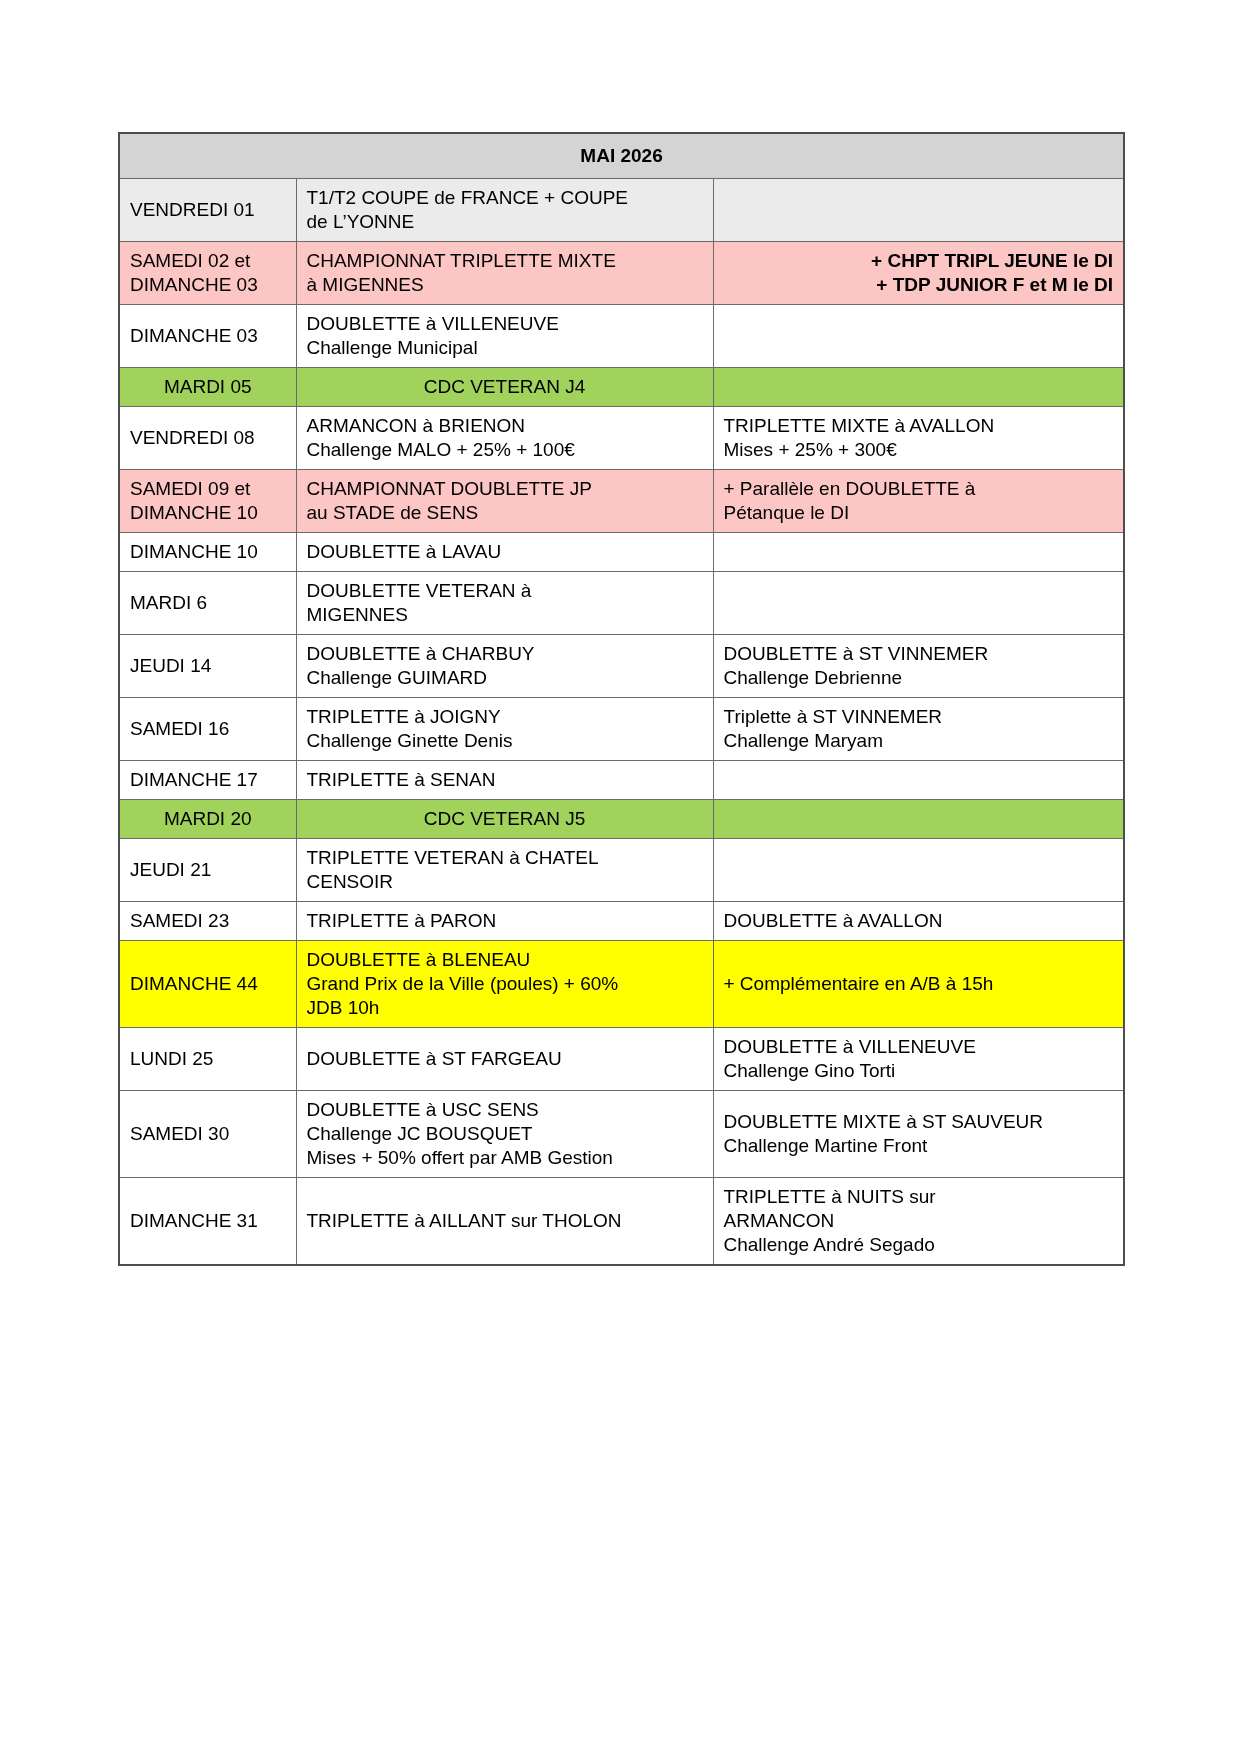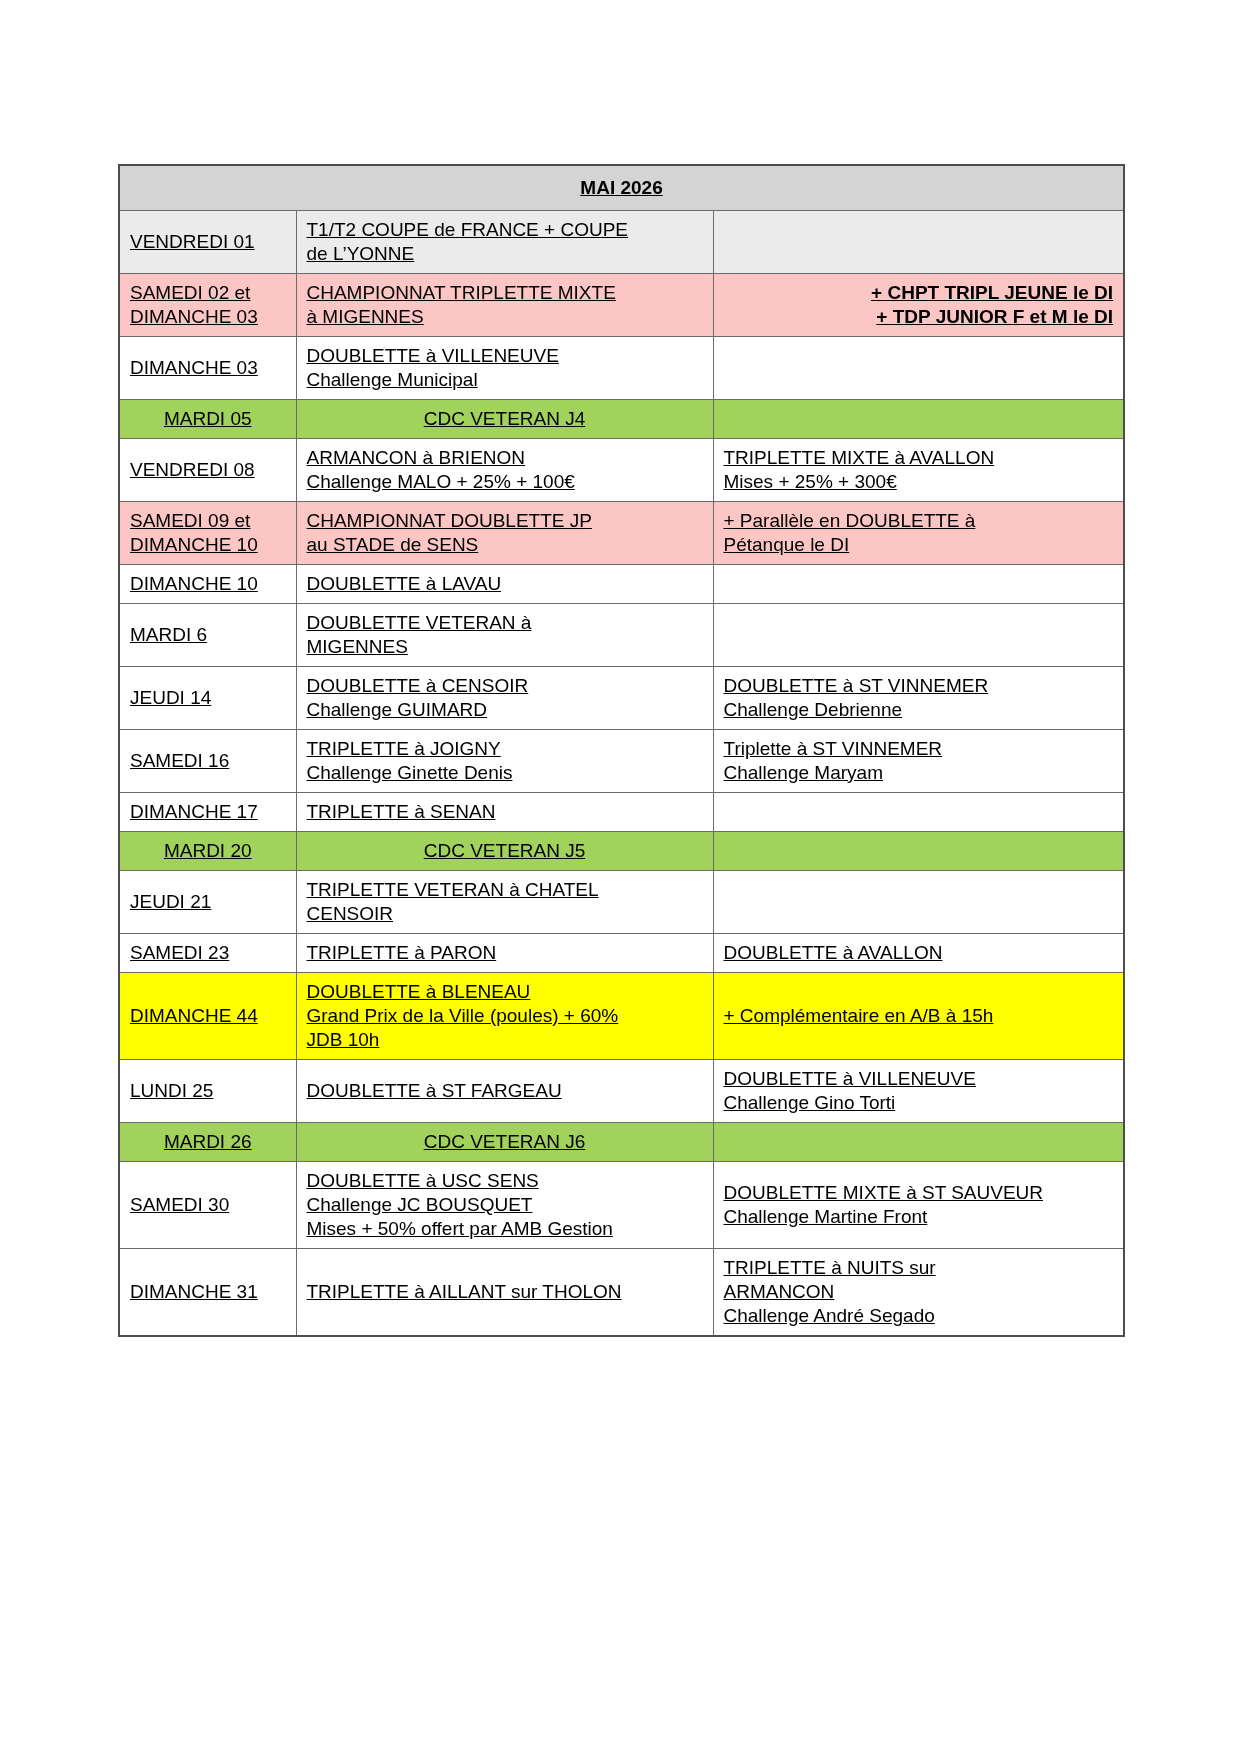--- a/index.html
+++ b/index.html
@@ -13,26 +13,25 @@
   #page {
     position: relative;
     width: 1241px;
     height: 1755px;
     background: #ffffff;
     overflow: hidden;
   }
   table.calendar {
     position: absolute;
     left: 118px;
-    top: 164px;
+    top: 132px;
     width: 1005px;
     border-collapse: collapse;
     table-layout: fixed;
     border: 2px solid var(--border-outer);
-    text-decoration: underline;
   }
   table.calendar td {
     border: 1px solid var(--border-inner);
     vertical-align: middle;
     padding: 7px 10px;
     font-size: 19px;
     line-height: 24px;
     color: var(--text-black);
     overflow: hidden;
     white-space: nowrap;
@@ -160,21 +159,21 @@
             <div class="line">DOUBLETTE VETERAN à</div>
             <div class="line">MIGENNES</div>
           </td>
           <td class="bg-white"></td>
         </tr>
         <tr>
           <td class="bg-white">
             <div class="line">JEUDI 14</div>
           </td>
           <td class="bg-white">
-            <div class="line">DOUBLETTE à CENSOIR</div>
+            <div class="line">DOUBLETTE à CHARBUY</div>
             <div class="line">Challenge GUIMARD</div>
           </td>
           <td class="bg-white">
             <div class="line">DOUBLETTE à ST VINNEMER</div>
             <div class="line">Challenge Debrienne</div>
           </td>
         </tr>
         <tr>
           <td class="bg-white">
             <div class="line">SAMEDI 16</div>
@@ -246,29 +245,20 @@
           </td>
           <td class="bg-white">
             <div class="line">DOUBLETTE à ST FARGEAU</div>
           </td>
           <td class="bg-white">
             <div class="line">DOUBLETTE à VILLENEUVE</div>
             <div class="line">Challenge Gino Torti</div>
           </td>
         </tr>
         <tr>
-          <td class="bg-green">
-            <div class="line">MARDI 26</div>
-          </td>
-          <td class="bg-green">
-            <div class="line">CDC VETERAN J6</div>
-          </td>
-          <td class="bg-green"></td>
-        </tr>
-        <tr>
           <td class="bg-white">
             <div class="line">SAMEDI 30</div>
           </td>
           <td class="bg-white">
             <div class="line">DOUBLETTE à USC SENS</div>
             <div class="line">Challenge JC BOUSQUET</div>
             <div class="line">Mises + 50% offert par AMB Gestion</div>
           </td>
           <td class="bg-white">
             <div class="line">DOUBLETTE MIXTE à ST SAUVEUR</div>

